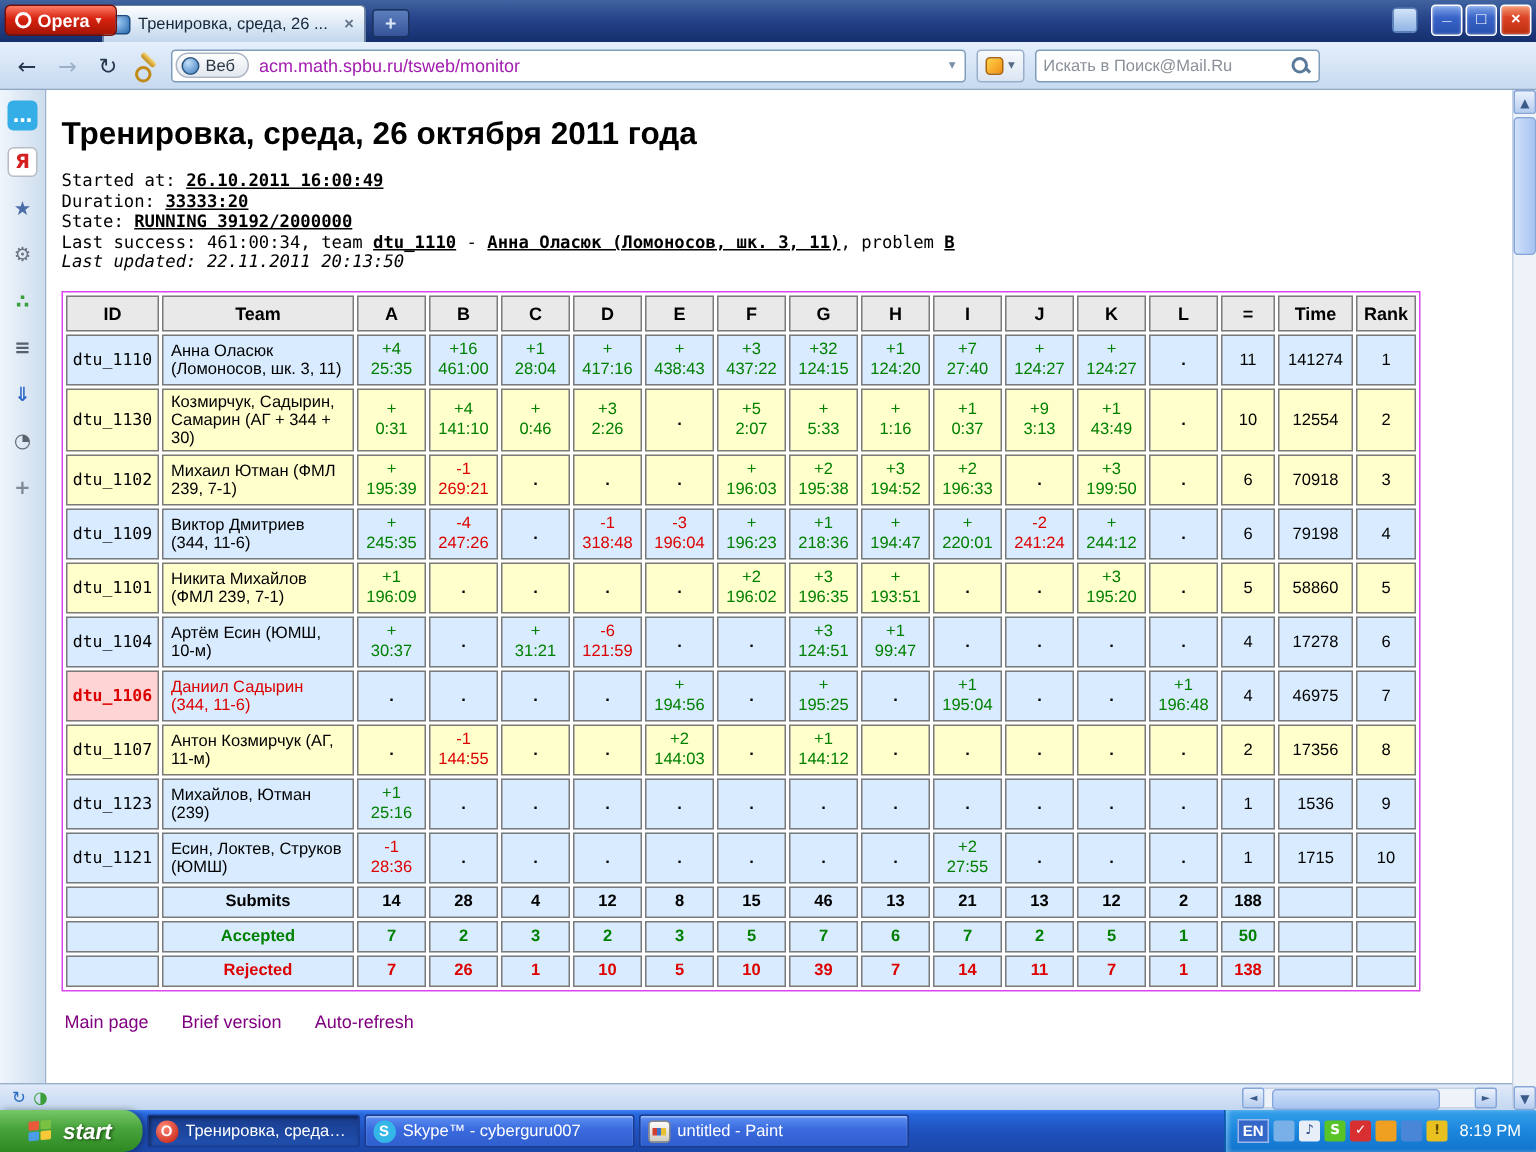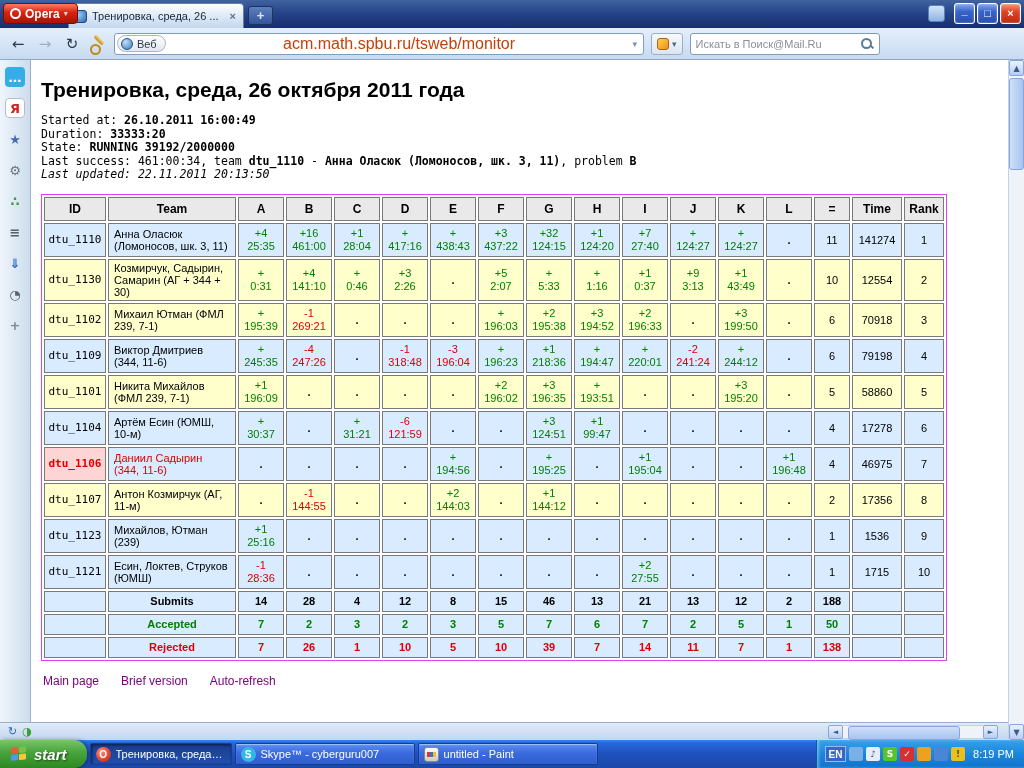--- a/index.html
+++ b/index.html
@@ -45,21 +45,21 @@
  background:linear-gradient(#f8d878,#c08a18);transform:rotate(45deg);border-radius:2px;}
 .wand-icon::after{content:"";position:absolute;left:1px;top:9px;width:7px;height:7px;
  border:2px solid #c08a18;border-radius:50%;}
 .address-field{flex:1;max-width:530px;height:22px;background:#fff;border:1px solid #7f9db9;
  border-radius:3px;display:flex;align-items:center;padding:1px 4px 1px 2px;gap:7px;}
 .web-badge{height:17px;display:flex;align-items:center;gap:4px;padding:0 8px 0 3px;
  background:linear-gradient(#fdfdfd,#e2e8f0);border:1px solid #aab4c2;border-radius:9px;
  font-size:11px;color:#2c3846;flex:none;}
 .globe-icon{width:12px;height:12px;border-radius:50%;
  background:radial-gradient(circle at 35% 30%,#c2def8,#3a7cc0);border:1px solid #28557e;}
-.url-text{flex:1;font-size:16px;color:#c2410c;white-space:nowrap;overflow:hidden;text-align:center;}
+.url-text{flex:1;font-size:12px;color:#a21caf;white-space:nowrap;overflow:hidden;}
 .addr-caret{color:#7890ac;font-size:9px;padding-right:2px;font-family:"DejaVu Sans",sans-serif;}
 .engine-btn{height:22px;display:flex;align-items:center;gap:3px;padding:0 5px;
  background:linear-gradient(#f8fafd,#dbe5f2);border:1px solid #98aec9;border-radius:3px;flex:none;}
 .engine-icon{width:12px;height:12px;border-radius:3px;
  background:linear-gradient(135deg,#ffd24a,#ef8f18);border:1px solid #a8650e;}
 .engine-btn .caret{font-size:9px;color:#55impedance6a85;color:#556a85;font-family:"DejaVu Sans",sans-serif;}
 .search-field{width:190px;height:22px;background:#fff;border:1px solid #7f9db9;border-radius:3px;
  display:flex;align-items:center;padding:0 5px;gap:4px;flex:none;}
 .search-placeholder{flex:1;color:#8a9099;font-size:11px;white-space:nowrap;overflow:hidden;}
 .magnifier{width:14px;height:14px;position:relative;flex:none;}
@@ -71,21 +71,21 @@
 
 .main{position:absolute;top:60px;left:0;width:1008px;height:662px;display:flex;}
 .sidebar{width:31px;height:100%;background:linear-gradient(90deg,#eff5fc,#cddded);
  border-right:1px solid #9ab0cc;display:flex;flex-direction:column;align-items:center;
  padding-top:7px;gap:11px;flex:none;}
 .sicon{width:20px;height:20px;border-radius:4px;display:flex;align-items:center;justify-content:center;
  font-size:13px;font-family:"DejaVu Sans",sans-serif;font-weight:bold;}
 .content{flex:1;height:100%;overflow:hidden;background:#fff;padding:16px 8px 0 10px;}
 .page-title{font-size:21px;font-weight:bold;color:#000;margin:2px 0 12px 0;letter-spacing:0;}
 .contest-info{font-family:"DejaVu Sans Mono",monospace;font-size:11.5px;line-height:13.5px;color:#000;}
-.contest-info .b{font-weight:bold;}
+.contest-info .b{font-weight:bold;text-decoration:underline;}
 .contest-info .i{font-style:italic;}
 
 
 .standings{margin-top:12px;border-collapse:separate;border-spacing:2px;background:#fff;
  border:1px solid #d946ef;table-layout:fixed;}
 .standings td,.standings th{border:1px solid #7a7a7a;text-align:center;vertical-align:middle;
  font-size:11px;padding:3px 2px;overflow:hidden;}
 .standings th{background:var(--header_bg);font-weight:bold;font-size:12px;height:24px;padding:2px;}
 .row-blue td{background:var(--row_blue);}
 .row-yellow td{background:var(--row_yellow);}
@@ -127,21 +127,21 @@
  font-family:"DejaVu Sans",sans-serif;}
 .hs-track{width:140px;height:14px;background:#eef3fa;border-top:1px solid #c4d2e4;
  border-bottom:1px solid #c4d2e4;position:relative;}
 .hs-thumb{position:absolute;left:5px;top:0;width:112px;height:14px;
  background:linear-gradient(#cfe0fa,#a6c4f0);border:1px solid #84a6dc;border-radius:3px;}
 
 
 .taskbar{position:absolute;top:740px;left:0;width:1024px;height:28px;
  background:linear-gradient(#3f83f5 0%,#2767dc 10%,#1f51bd 50%,#1b47a8 100%);
  display:flex;align-items:center;}
-.start-btn{height:28px;padding:0 20px 0 11px;flex:none;
+.start-btn{height:28px;padding:0 20px 0 19px;flex:none;
  background:linear-gradient(#77c768 0%,#47a33b 45%,#2e8922 100%);
  border-radius:0 13px 13px 0;display:flex;align-items:center;gap:6px;color:#fff;font-weight:bold;
  font-style:italic;font-size:15px;text-shadow:1px 1px 2px #1c4a12;box-shadow:2px 0 4px rgba(0,0,0,.35);}
 .winflag{width:17px;height:15px;display:grid;grid-template-columns:7px 7px;grid-template-rows:6px 6px;
  gap:1px;transform:skewY(-6deg);}
 .winflag span{border-radius:1px;display:block;}
 .wf-r{background:#e85a3a;}.wf-g{background:#7ac143;}.wf-b{background:#4a9de8;}.wf-y{background:#f8c838;}
 .tasks{display:flex;flex:1;min-width:0;margin-left:3px;align-items:center;gap:3px;}
 .task{height:22px;width:180px;background:linear-gradient(#5d90f2,#3a6ade 45%,#2f5ecd);
  border:1px solid #1a3c90;border-radius:2px;display:flex;align-items:center;padding:0 5px;gap:5px;

